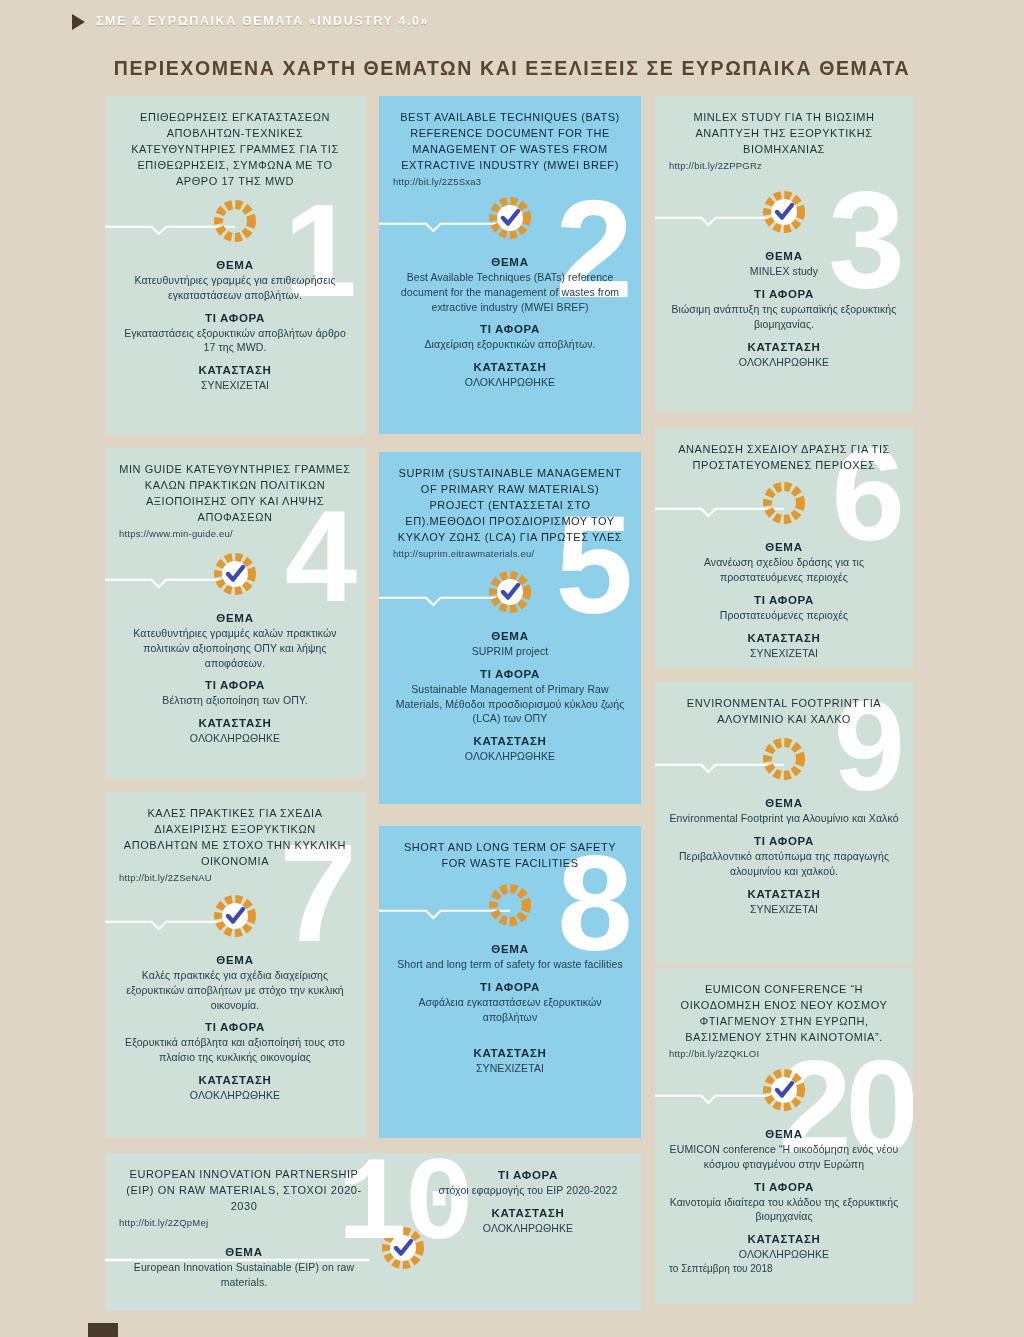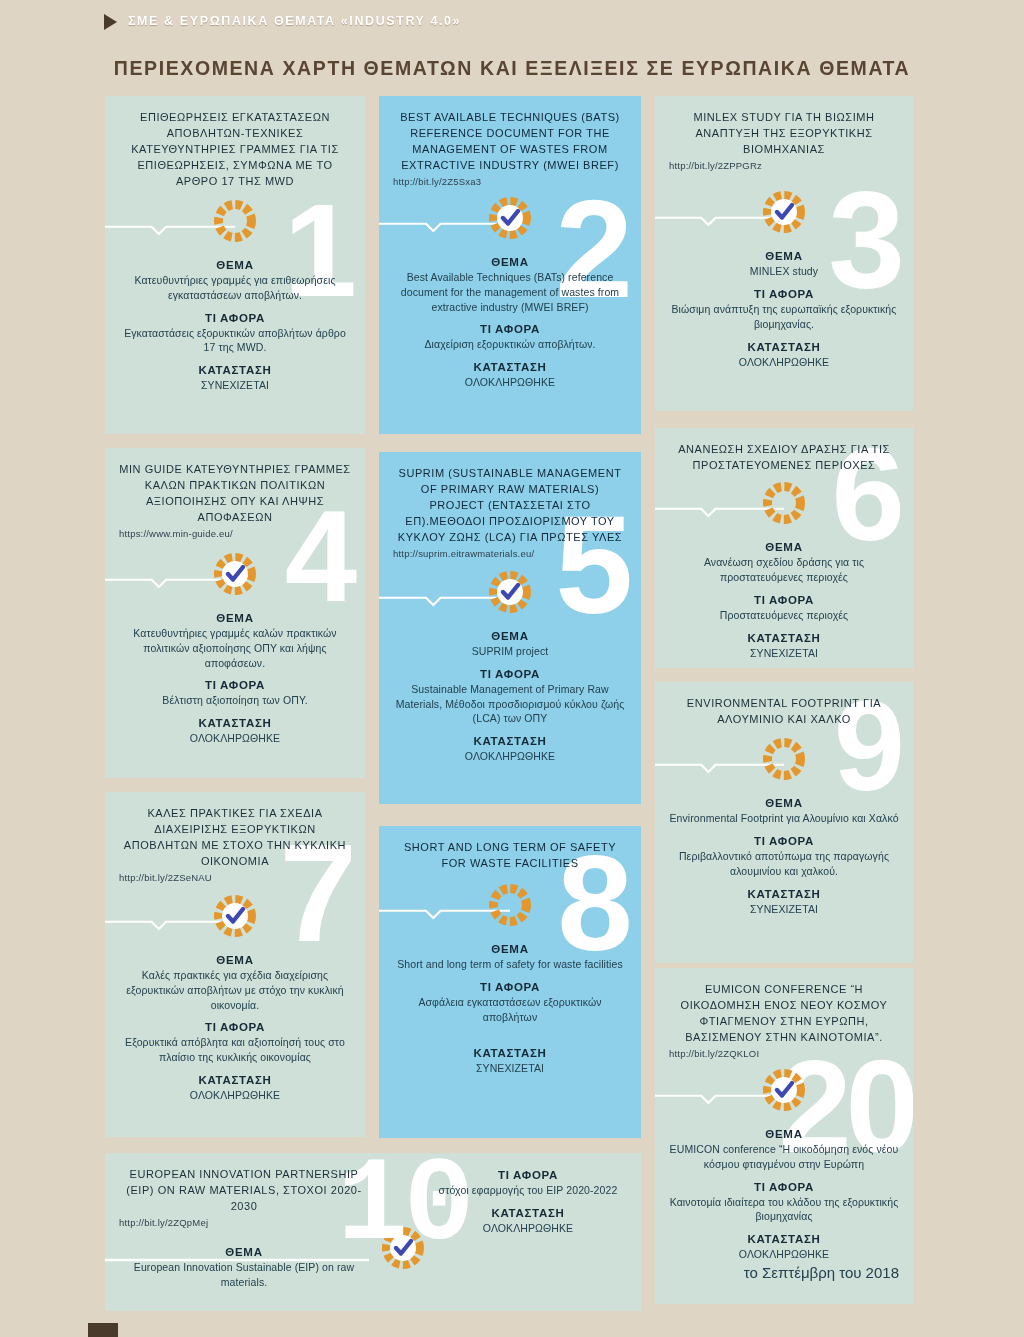--- a/index.html
+++ b/index.html
@@ -7,21 +7,21 @@
     width:1024px;height:1337px;
     background:#ded5c4;
     font-family:"Liberation Sans", sans-serif;
     position:relative;
     overflow:hidden;
   }
   .page{position:absolute;inset:0;}
 
   
   .topbar{
-    position:absolute;left:0;top:0;width:816px;height:44px;margin-left:32px;
+    position:absolute;left:0;top:0;width:816px;height:44px;
   }
   .tri{
     position:absolute;left:72px;top:14px;
     width:0;height:0;
     border-left:13px solid #4a3a2c;
     border-top:8px solid transparent;
     border-bottom:8px solid transparent;
   }
   .topbar-title{
     position:absolute;left:96px;top:14px;
@@ -99,22 +99,22 @@
     margin:9px 0 2px;
   }
   .sec-t{
     position:relative;z-index:3;
     text-align:center;
     font-size:10.5px;line-height:1.42;letter-spacing:.1px;
     color:#23414f;
   }
   .sec-sub{
     position:relative;z-index:3;
-    text-align:right;
-    font-size:15px;line-height:1.4;
+    text-align:left;
+    font-size:10px;line-height:1.4;
     color:#23414f;
   }
 
   
   .card-wide .left{
     position:absolute;left:14px;top:14px;width:250px;
   }
   .card-wide .right{
     position:absolute;right:18px;top:16px;width:190px;
   }

